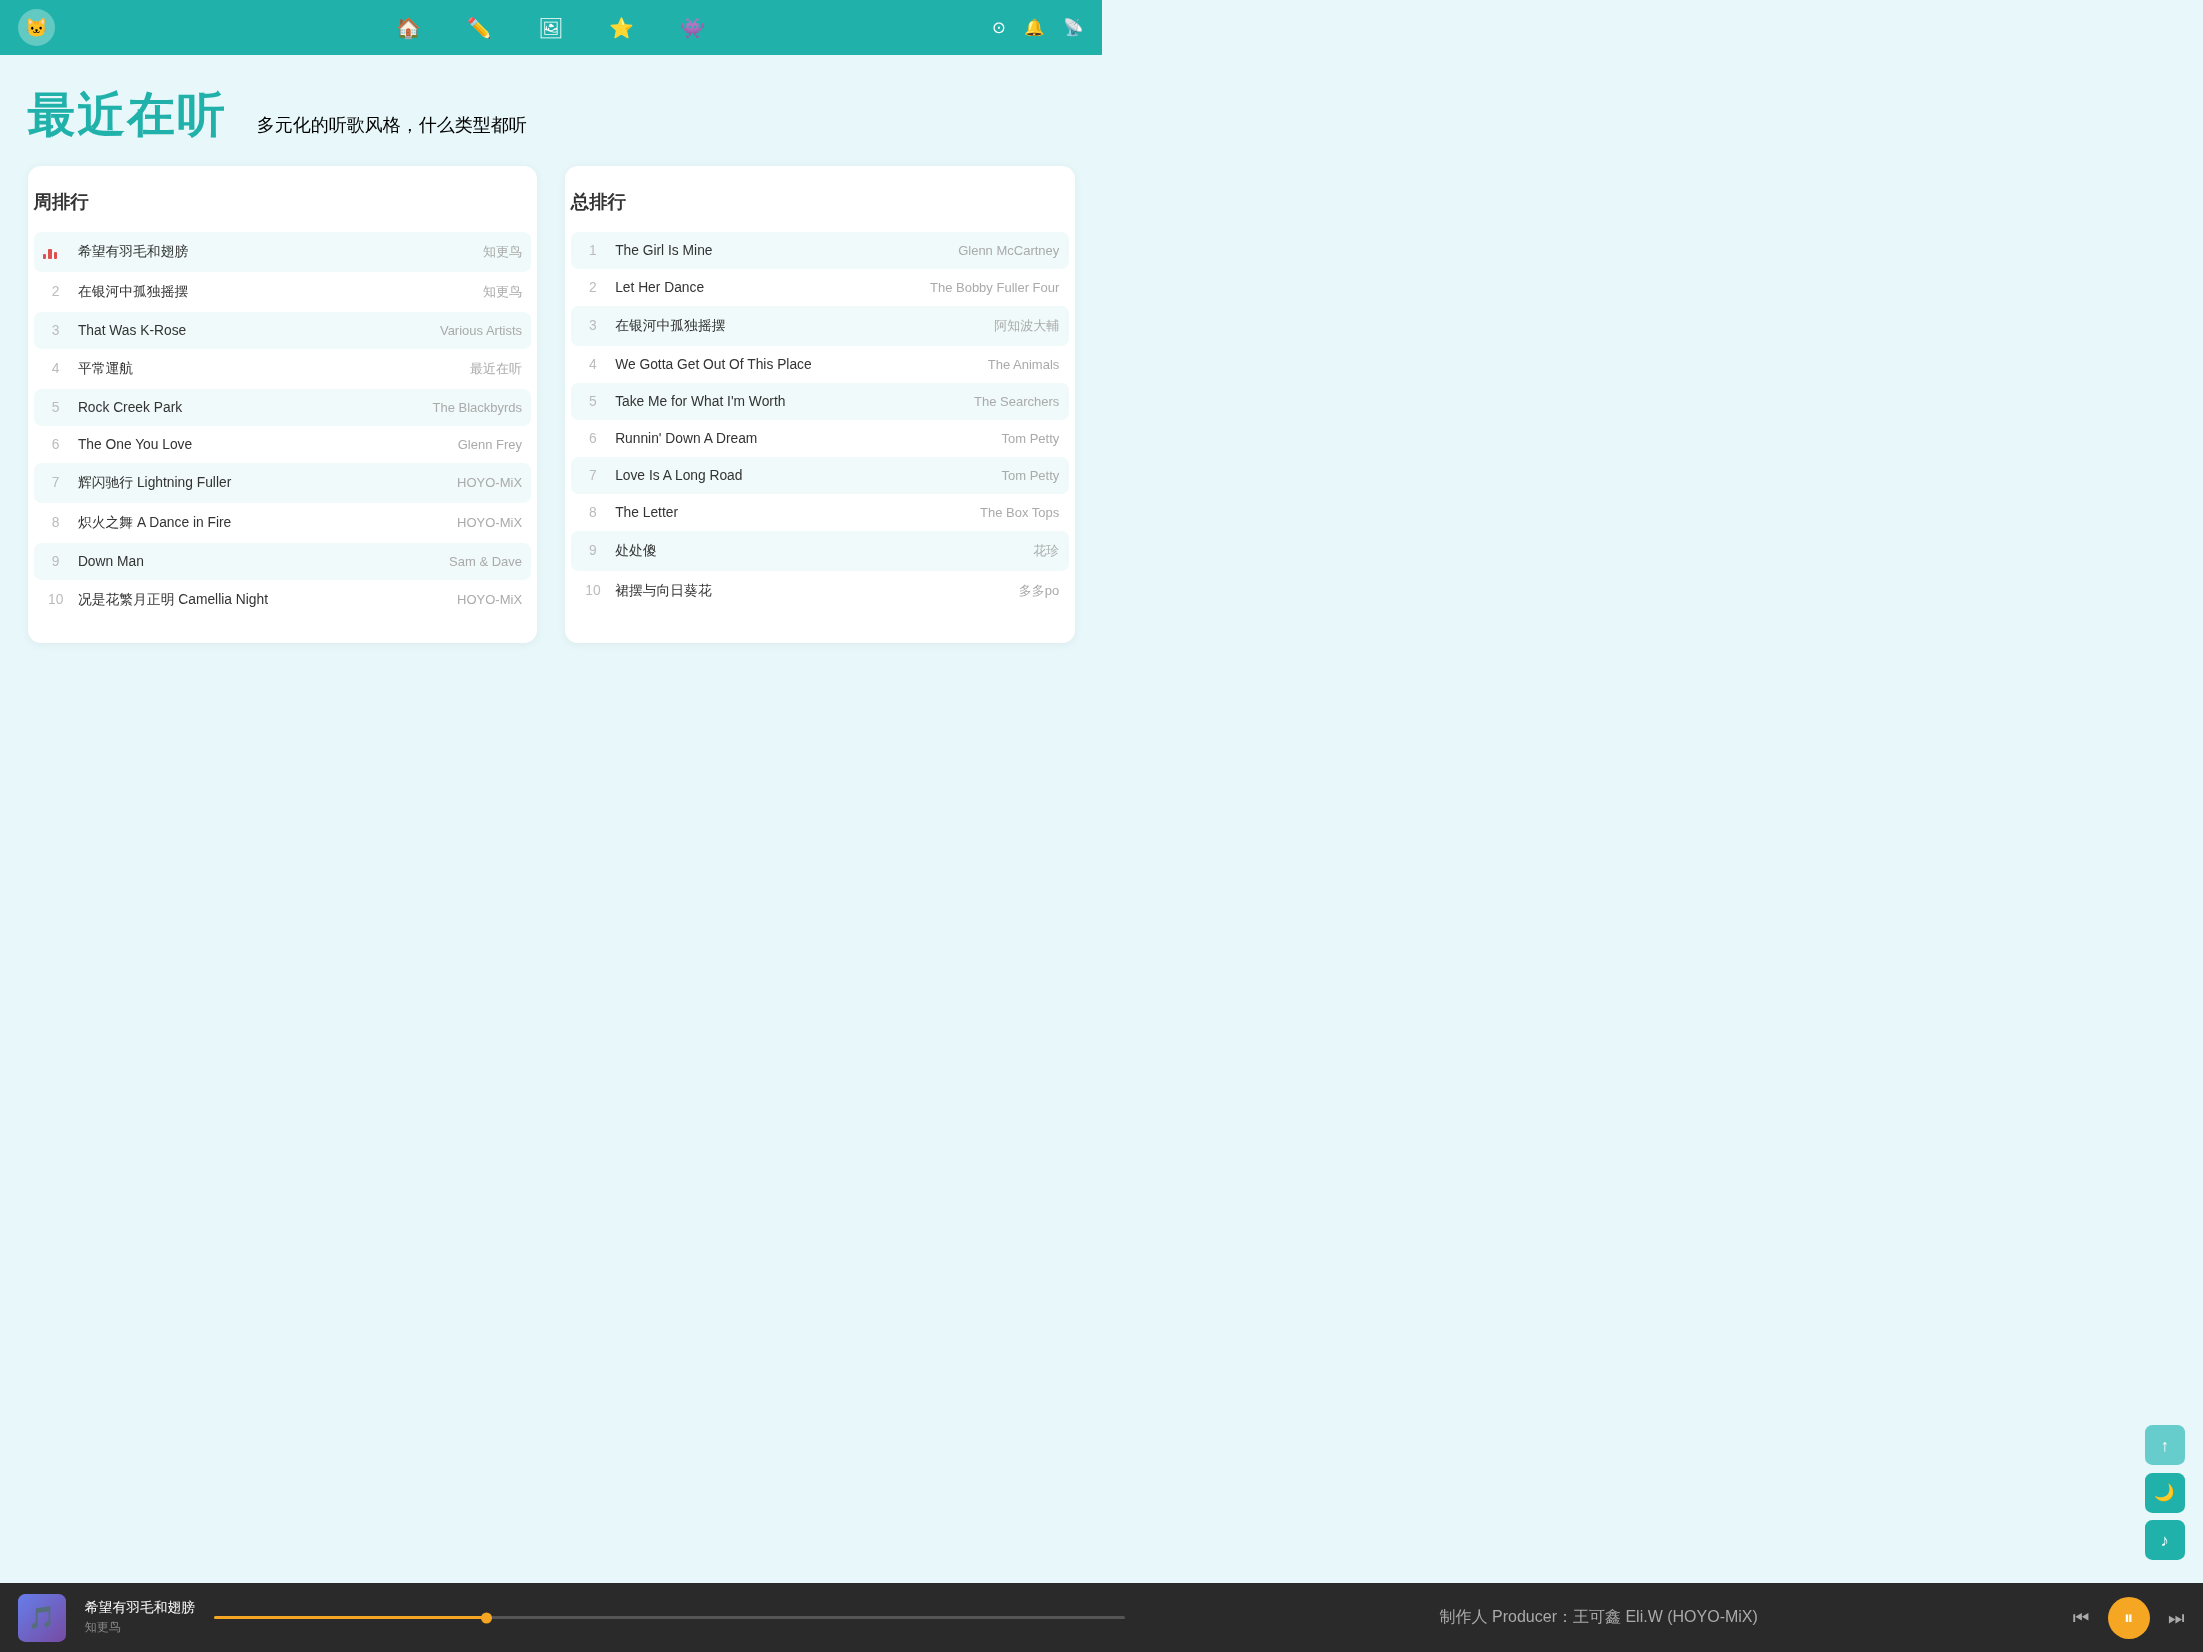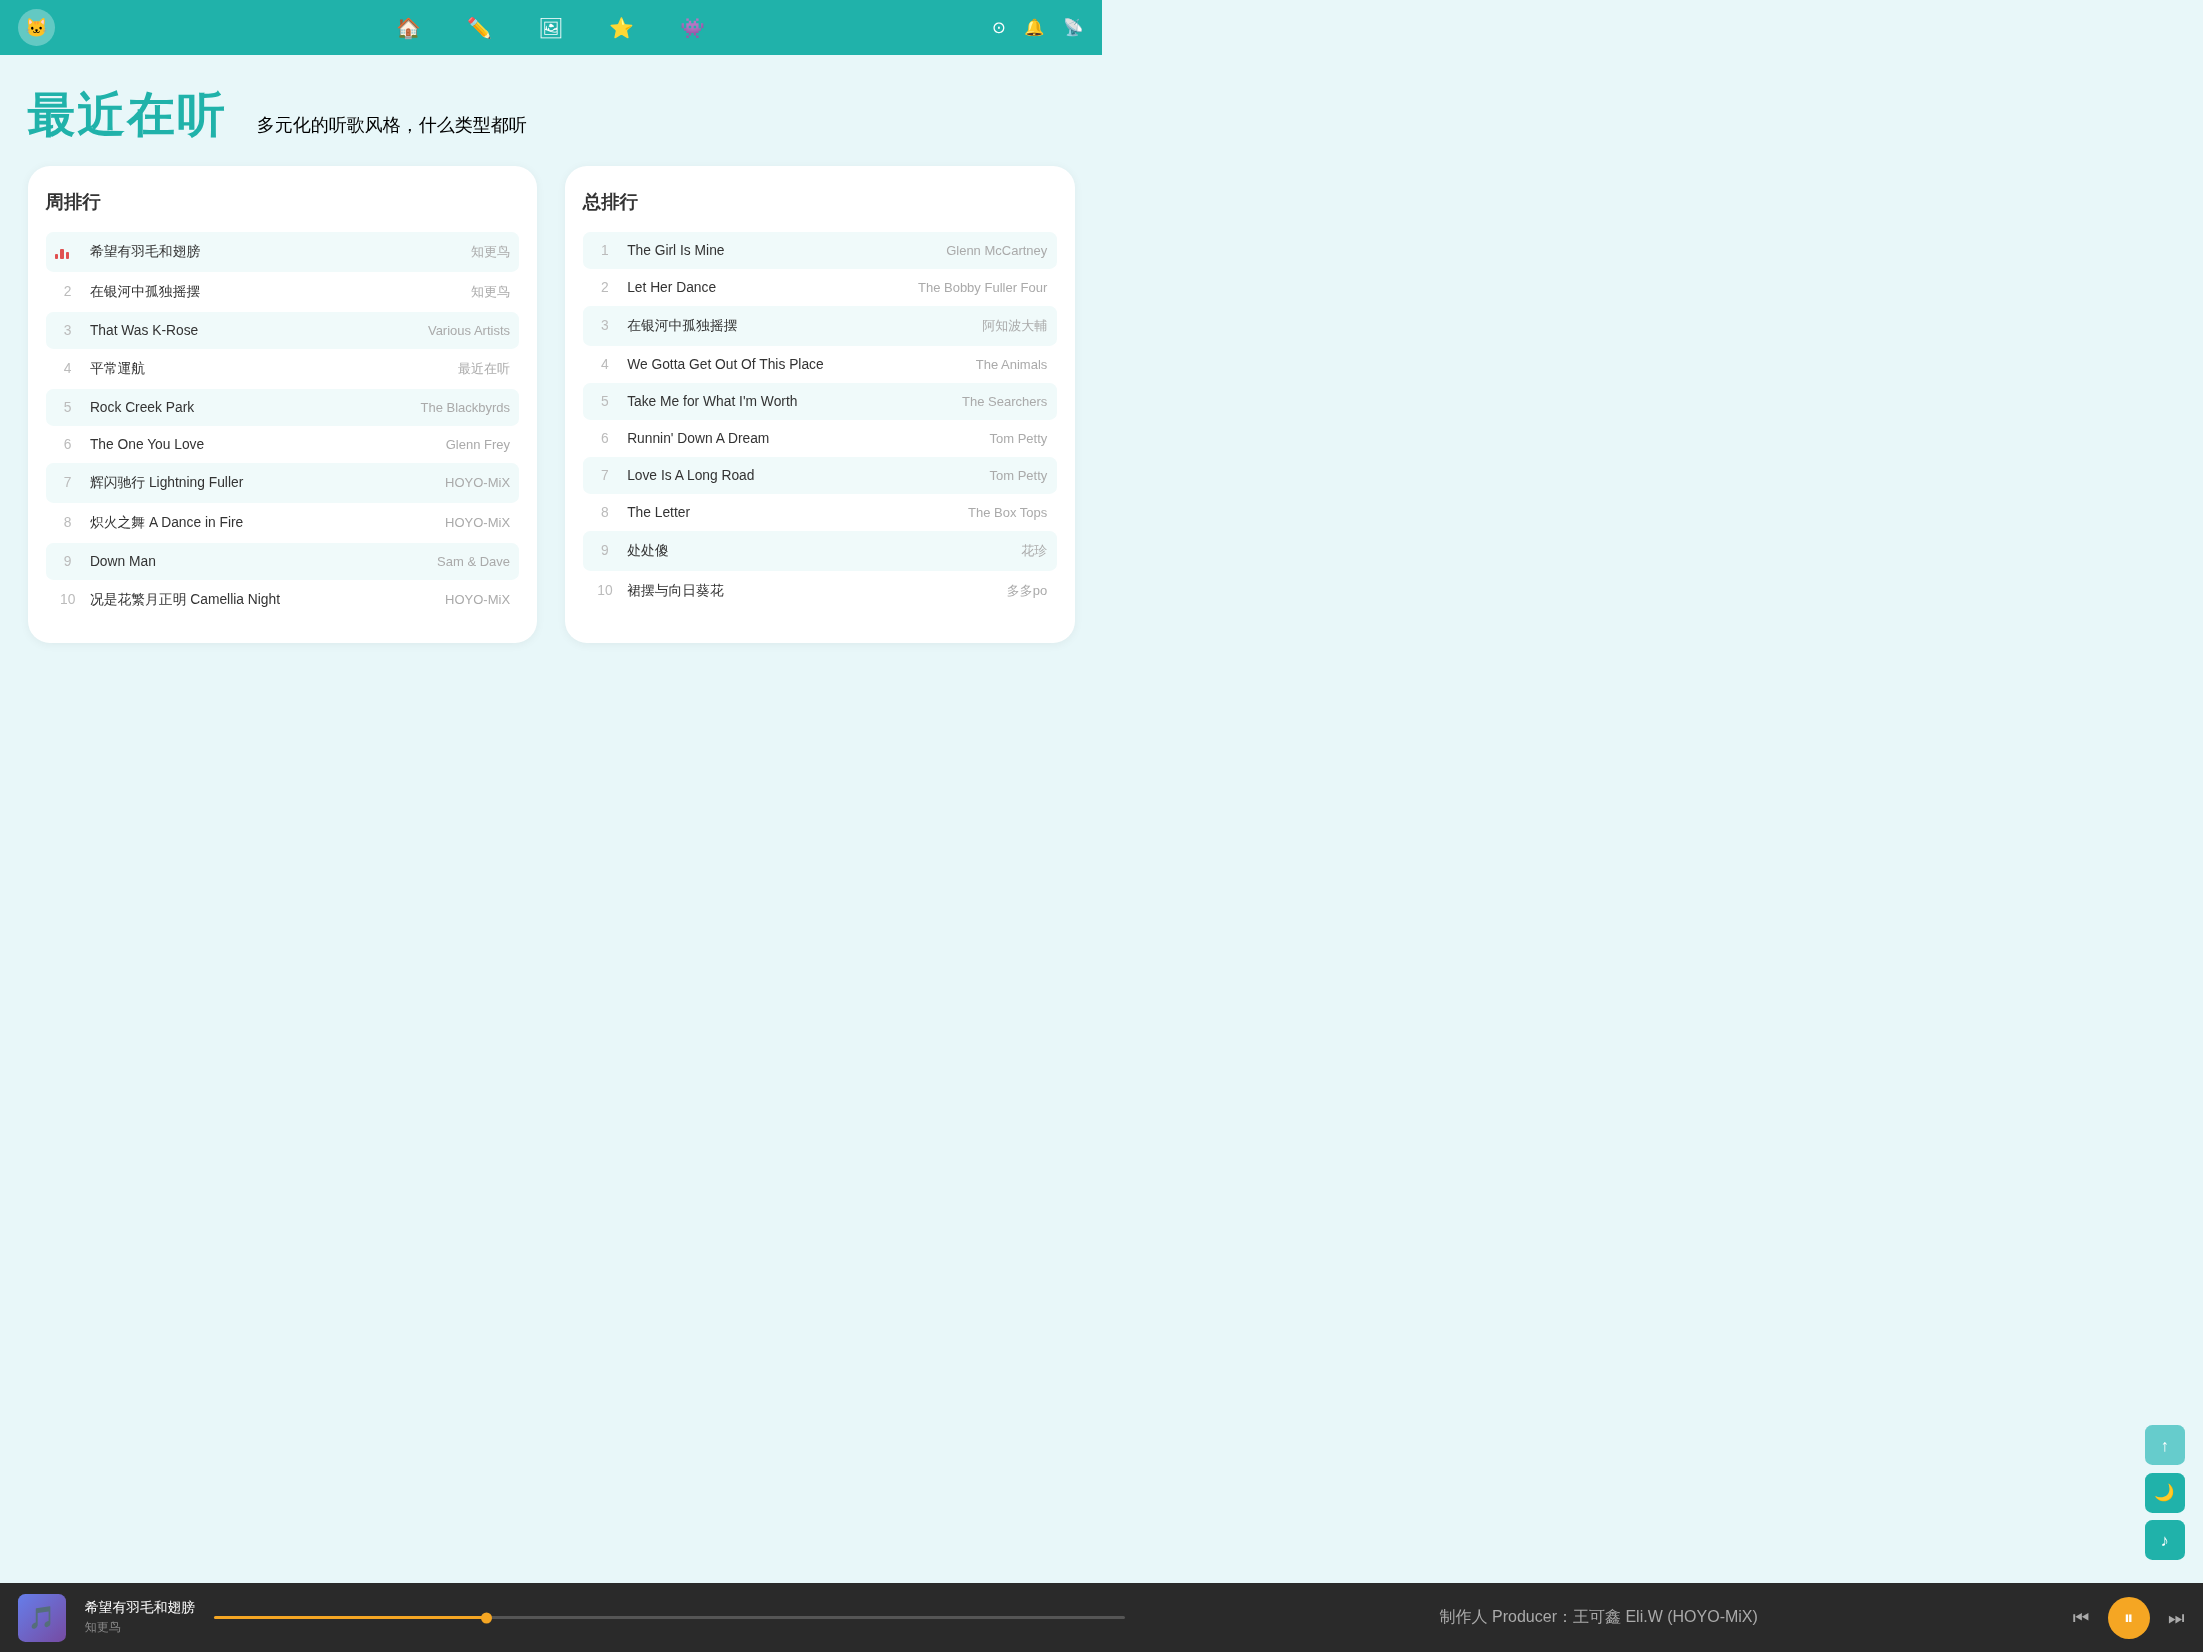--- a/index.html
+++ b/index.html
@@ -51,22 +51,22 @@
       font-size: 18px; color: #000000;
     }
 
     
     .columns {
       display: flex; gap: 27.5px;
     }
     .column {
       flex: 1;
       background: white;
-      border-radius: 22px;
-      padding: 23px 18px;
+      border-radius: 13px;
+      padding: 23px 6px;
       box-shadow: 0 1.8px 9.2px rgba(0,0,0,0.05);
     }
     .column-title {
       font-size: 18.4px; font-weight: bold; color: #333;
       margin-bottom: 18.4px;
     }
 
     
     .list-row {
       display: flex; align-items: center;

